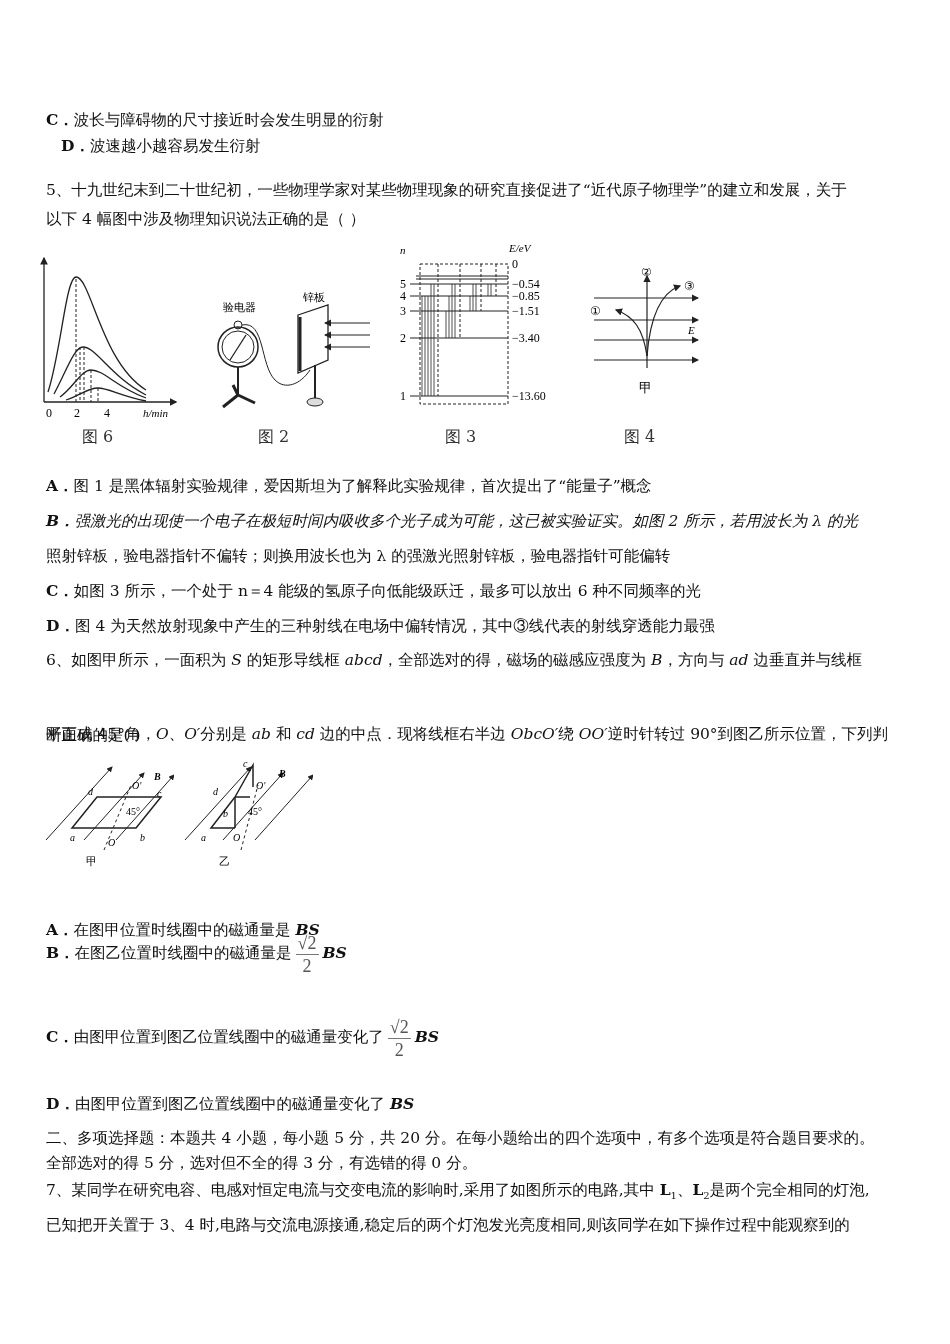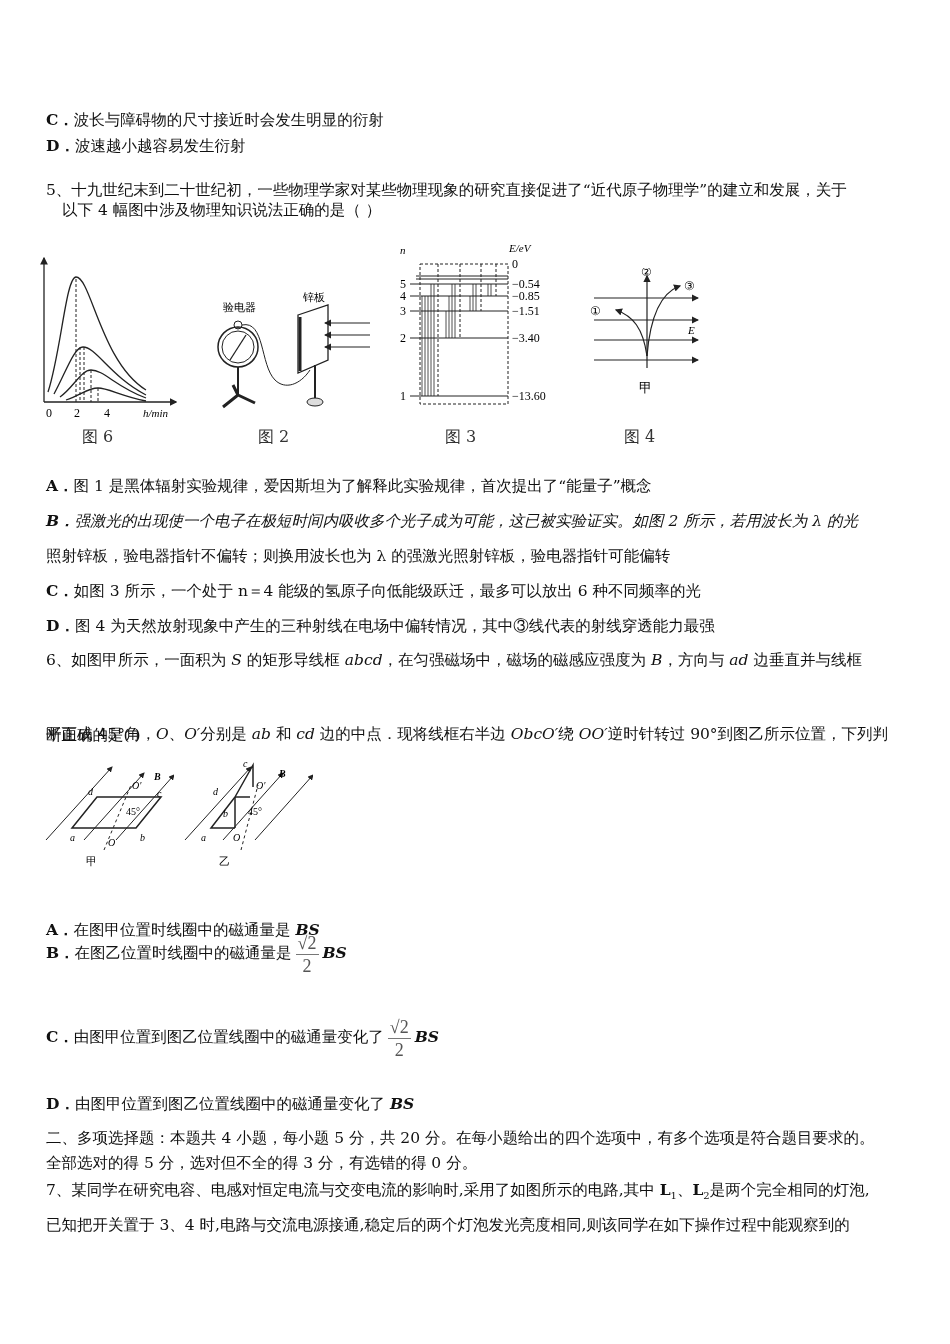--- a/index.html
+++ b/index.html
@@ -22,26 +22,26 @@
   .cap { position: absolute; font-size: 16px; color: #333; font-family: "DejaVu Serif", serif; }
   svg text { font-family: "Liberation Serif", serif; }
   sub { font-size: 10px; }
 </style>
 </head>
 <body>
 
 <div class="line" style="top:110px;">
   <span class="b">C．</span><span>波长与障碍物的尺寸接近时会发生明显的衍射</span>
 </div>
-<div class="line" style="top:136px;">
+<div class="line" style="top:136px;margin-left:15px;">
   <span class="b">D．</span><span>波速越小越容易发生衍射</span>
 </div>
 
 <div class="line" style="top:172px;margin-top:8px;">5、十九世纪末到二十世纪初，一些物理学家对某些物理现象的研究直接促进了“近代原子物理学”的建立和发展，关于</div>
-<div class="line" style="top:200px;margin-left:16px;">以下 4 幅图中涉及物理知识说法正确的是（    ）</div>
+<div class="line" style="top:209px;">以下 4 幅图中涉及物理知识说法正确的是（    ）</div>
 
 <div class="fig" style="left:36px; top:252px; width:150px; height:170px;">
   <svg width="150" height="170" viewBox="0 0 150 170">
     <defs>
       <marker id="ah" markerWidth="6" markerHeight="6" refX="5" refY="3" orient="auto">
           <path d="M0,0 L6,3 L0,6 z" fill="#222"></path>
         </marker>
     </defs>
     <line x1="8" y1="150" x2="8" y2="6" stroke="#222" stroke-width="1.3" marker-end="url(#ah)"></line>
     <line x1="8" y1="150" x2="140" y2="150" stroke="#222" stroke-width="1.3" marker-end="url(#ah)"></line>
@@ -162,21 +162,21 @@
 </div>
 <div class="line" style="top:546px;">照射锌板，验电器指针不偏转；则换用波长也为 λ 的强激光照射锌板，验电器指针可能偏转</div>
 <div class="line" style="top:581px;">
   <span class="b">C．</span><span>如图 3 所示，一个处于 n＝4 能级的氢原子向低能级跃迁，最多可以放出 6 种不同频率的光</span>
 </div>
 <div class="line" style="top:616px;">
   <span class="b">D．</span><span>图 4 为天然放射现象中产生的三种射线在电场中偏转情况，其中③线代表的射线穿透能力最强</span>
 </div>
 
 <div class="line" style="top:650px;">
-  <span>6、如图甲所示，一面积为 </span><span class="i">S</span><span> 的矩形导线框 </span><span class="i">abcd</span><span>，在匀强磁场中，磁场的磁感应强度为 </span><span class="i">B</span><span>，方向与 </span><span class="i">ad</span><span> 边垂直并与线框</span>
+  <span>6、如图甲所示，一面积为 </span><span class="i">S</span><span> 的矩形导线框 </span><span class="i">abcd</span><span>，全部选对的得，磁场的磁感应强度为 </span><span class="i">B</span><span>，方向与 </span><span class="i">ad</span><span> 边垂直并与线框</span>
 </div>
 <div class="line" style="top:724px;">
   <span>平面成 45°角，</span><span class="i">O</span><span>、</span><span class="i">O′</span><span>分别是 </span><span class="i">ab</span><span> 和 </span><span class="i">cd</span><span> 边的中点．现将线框右半边 </span><span class="i">ObcO′</span><span>绕 </span><span class="i">OO′</span><span>逆时针转过 90°到图乙所示位置，下列判</span>
 </div>
 <div class="line" style="top:725px;">断正确的是(        )</div>
 
 <div class="fig" style="left:44px; top:755px; width:130px; height:115px;">
   <svg width="130" height="115" viewBox="0 0 130 115">
     <g stroke="#222" stroke-width="1">
       <line x1="2" y1="85" x2="68" y2="12" marker-end="url(#ah)"></line>

